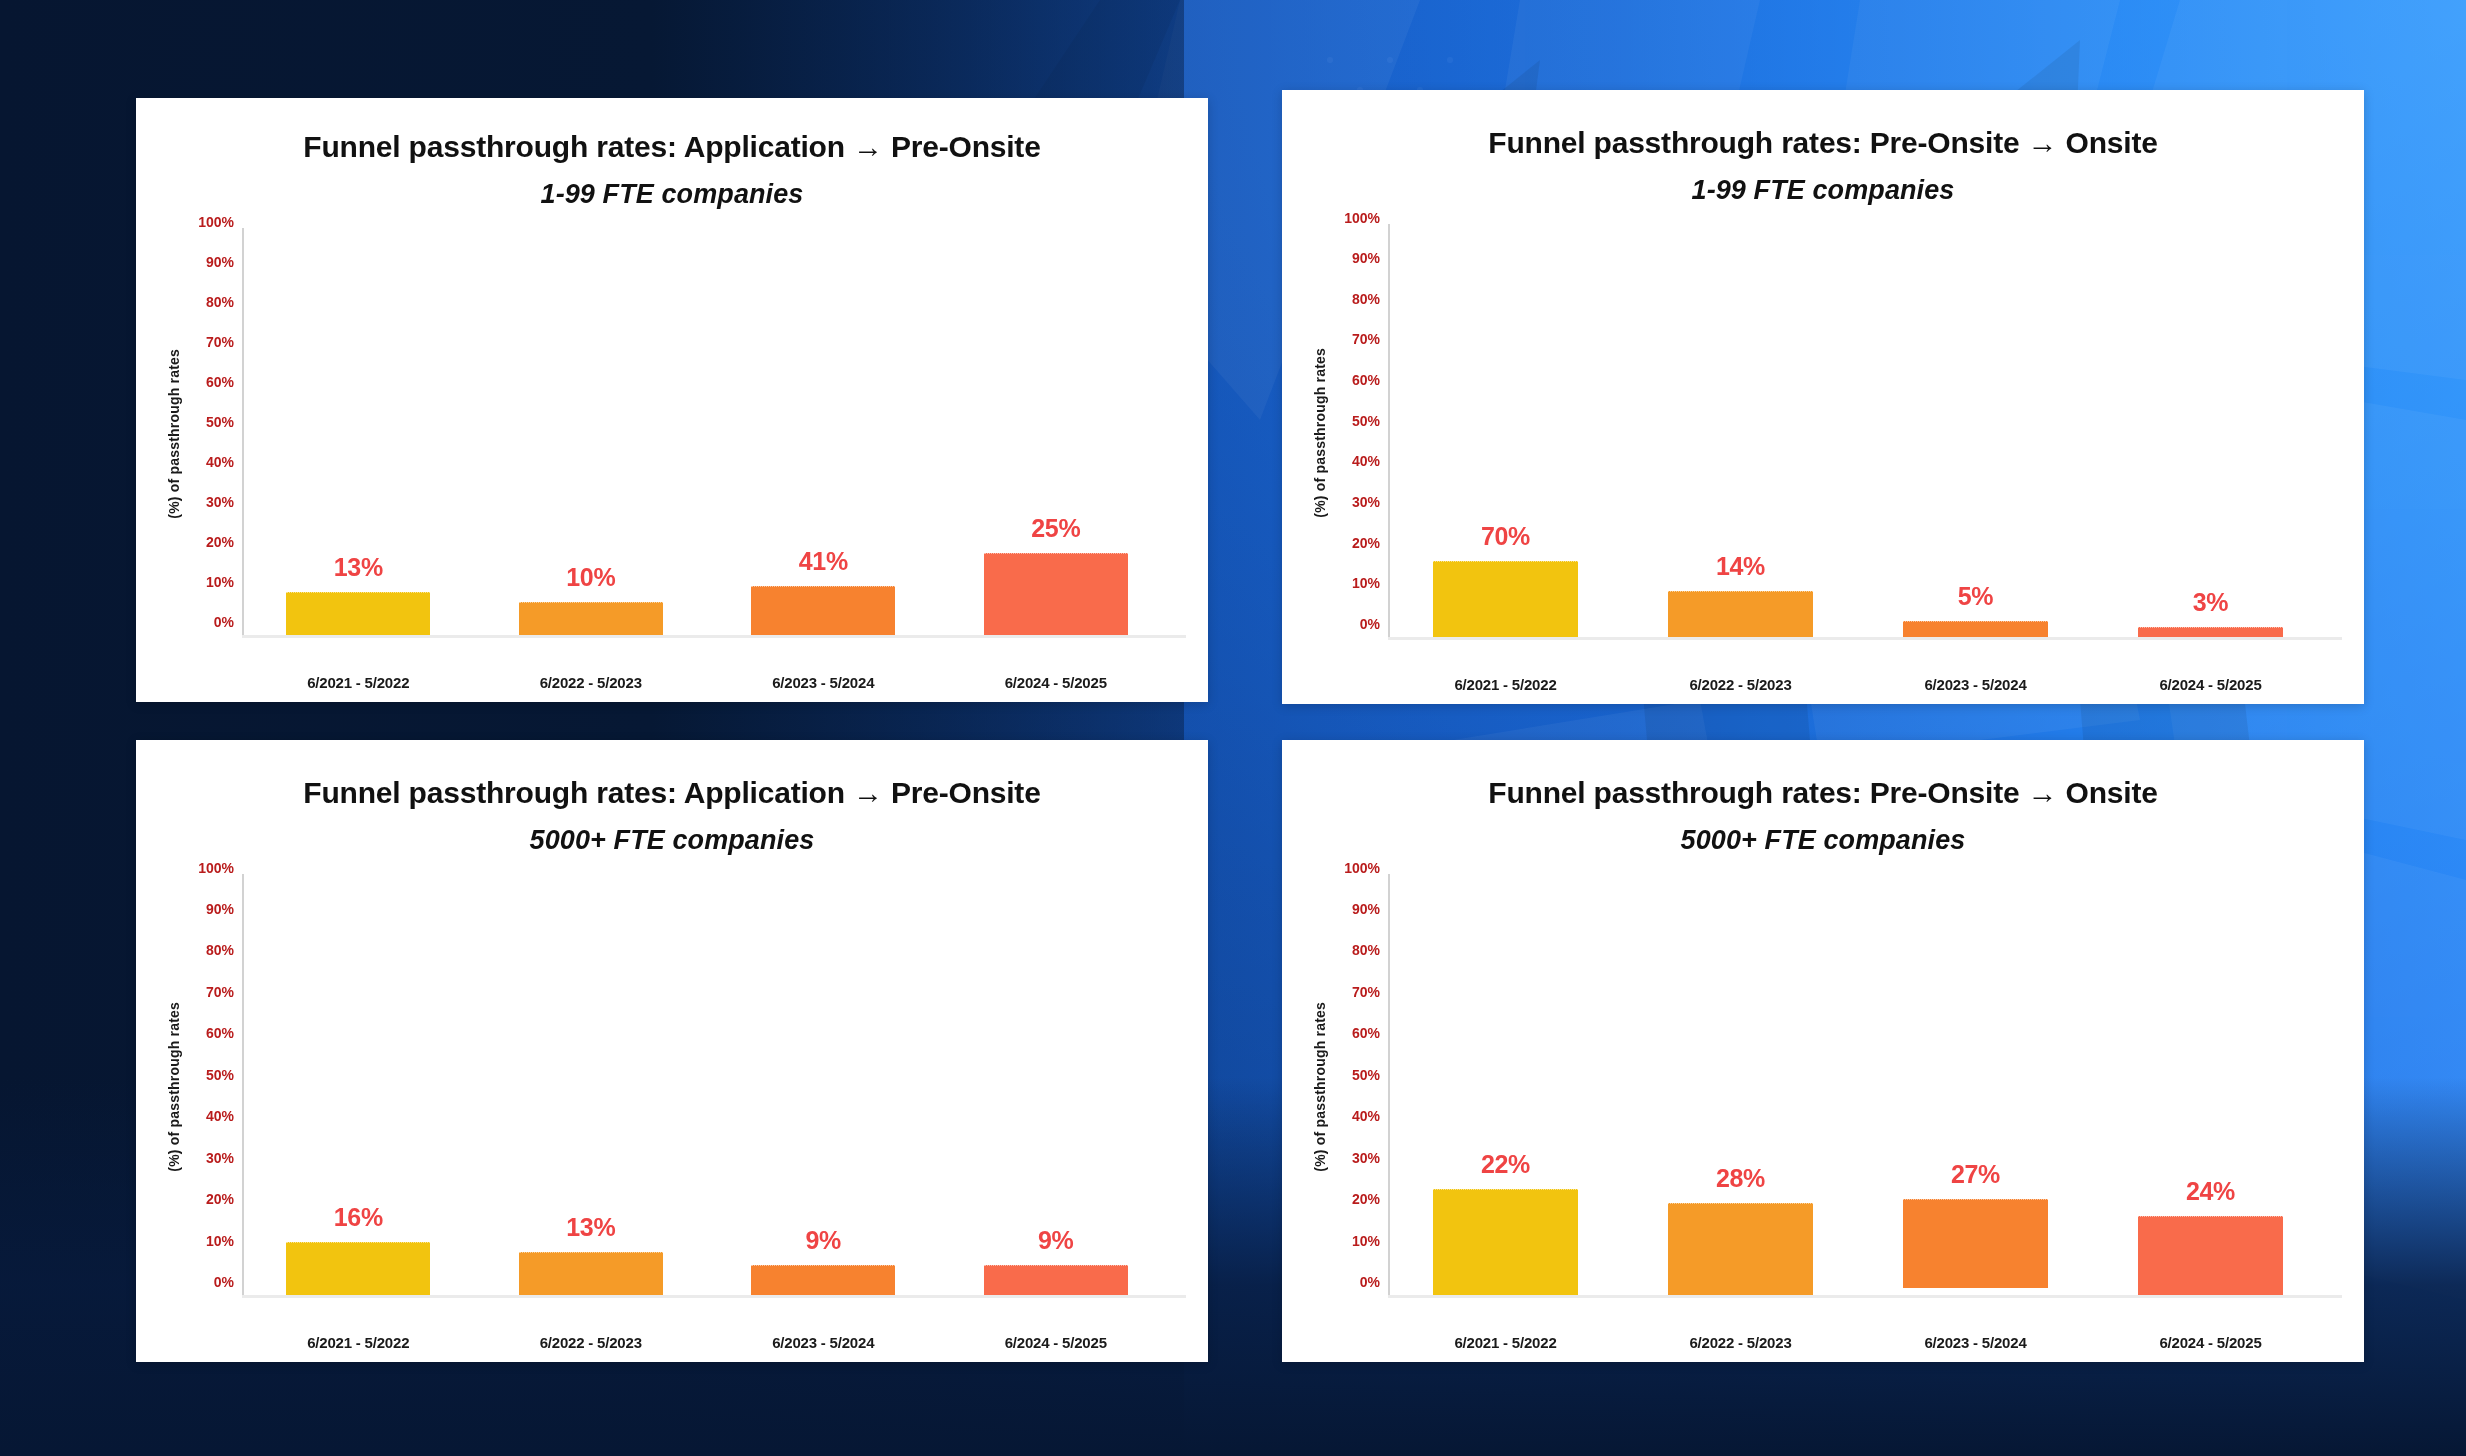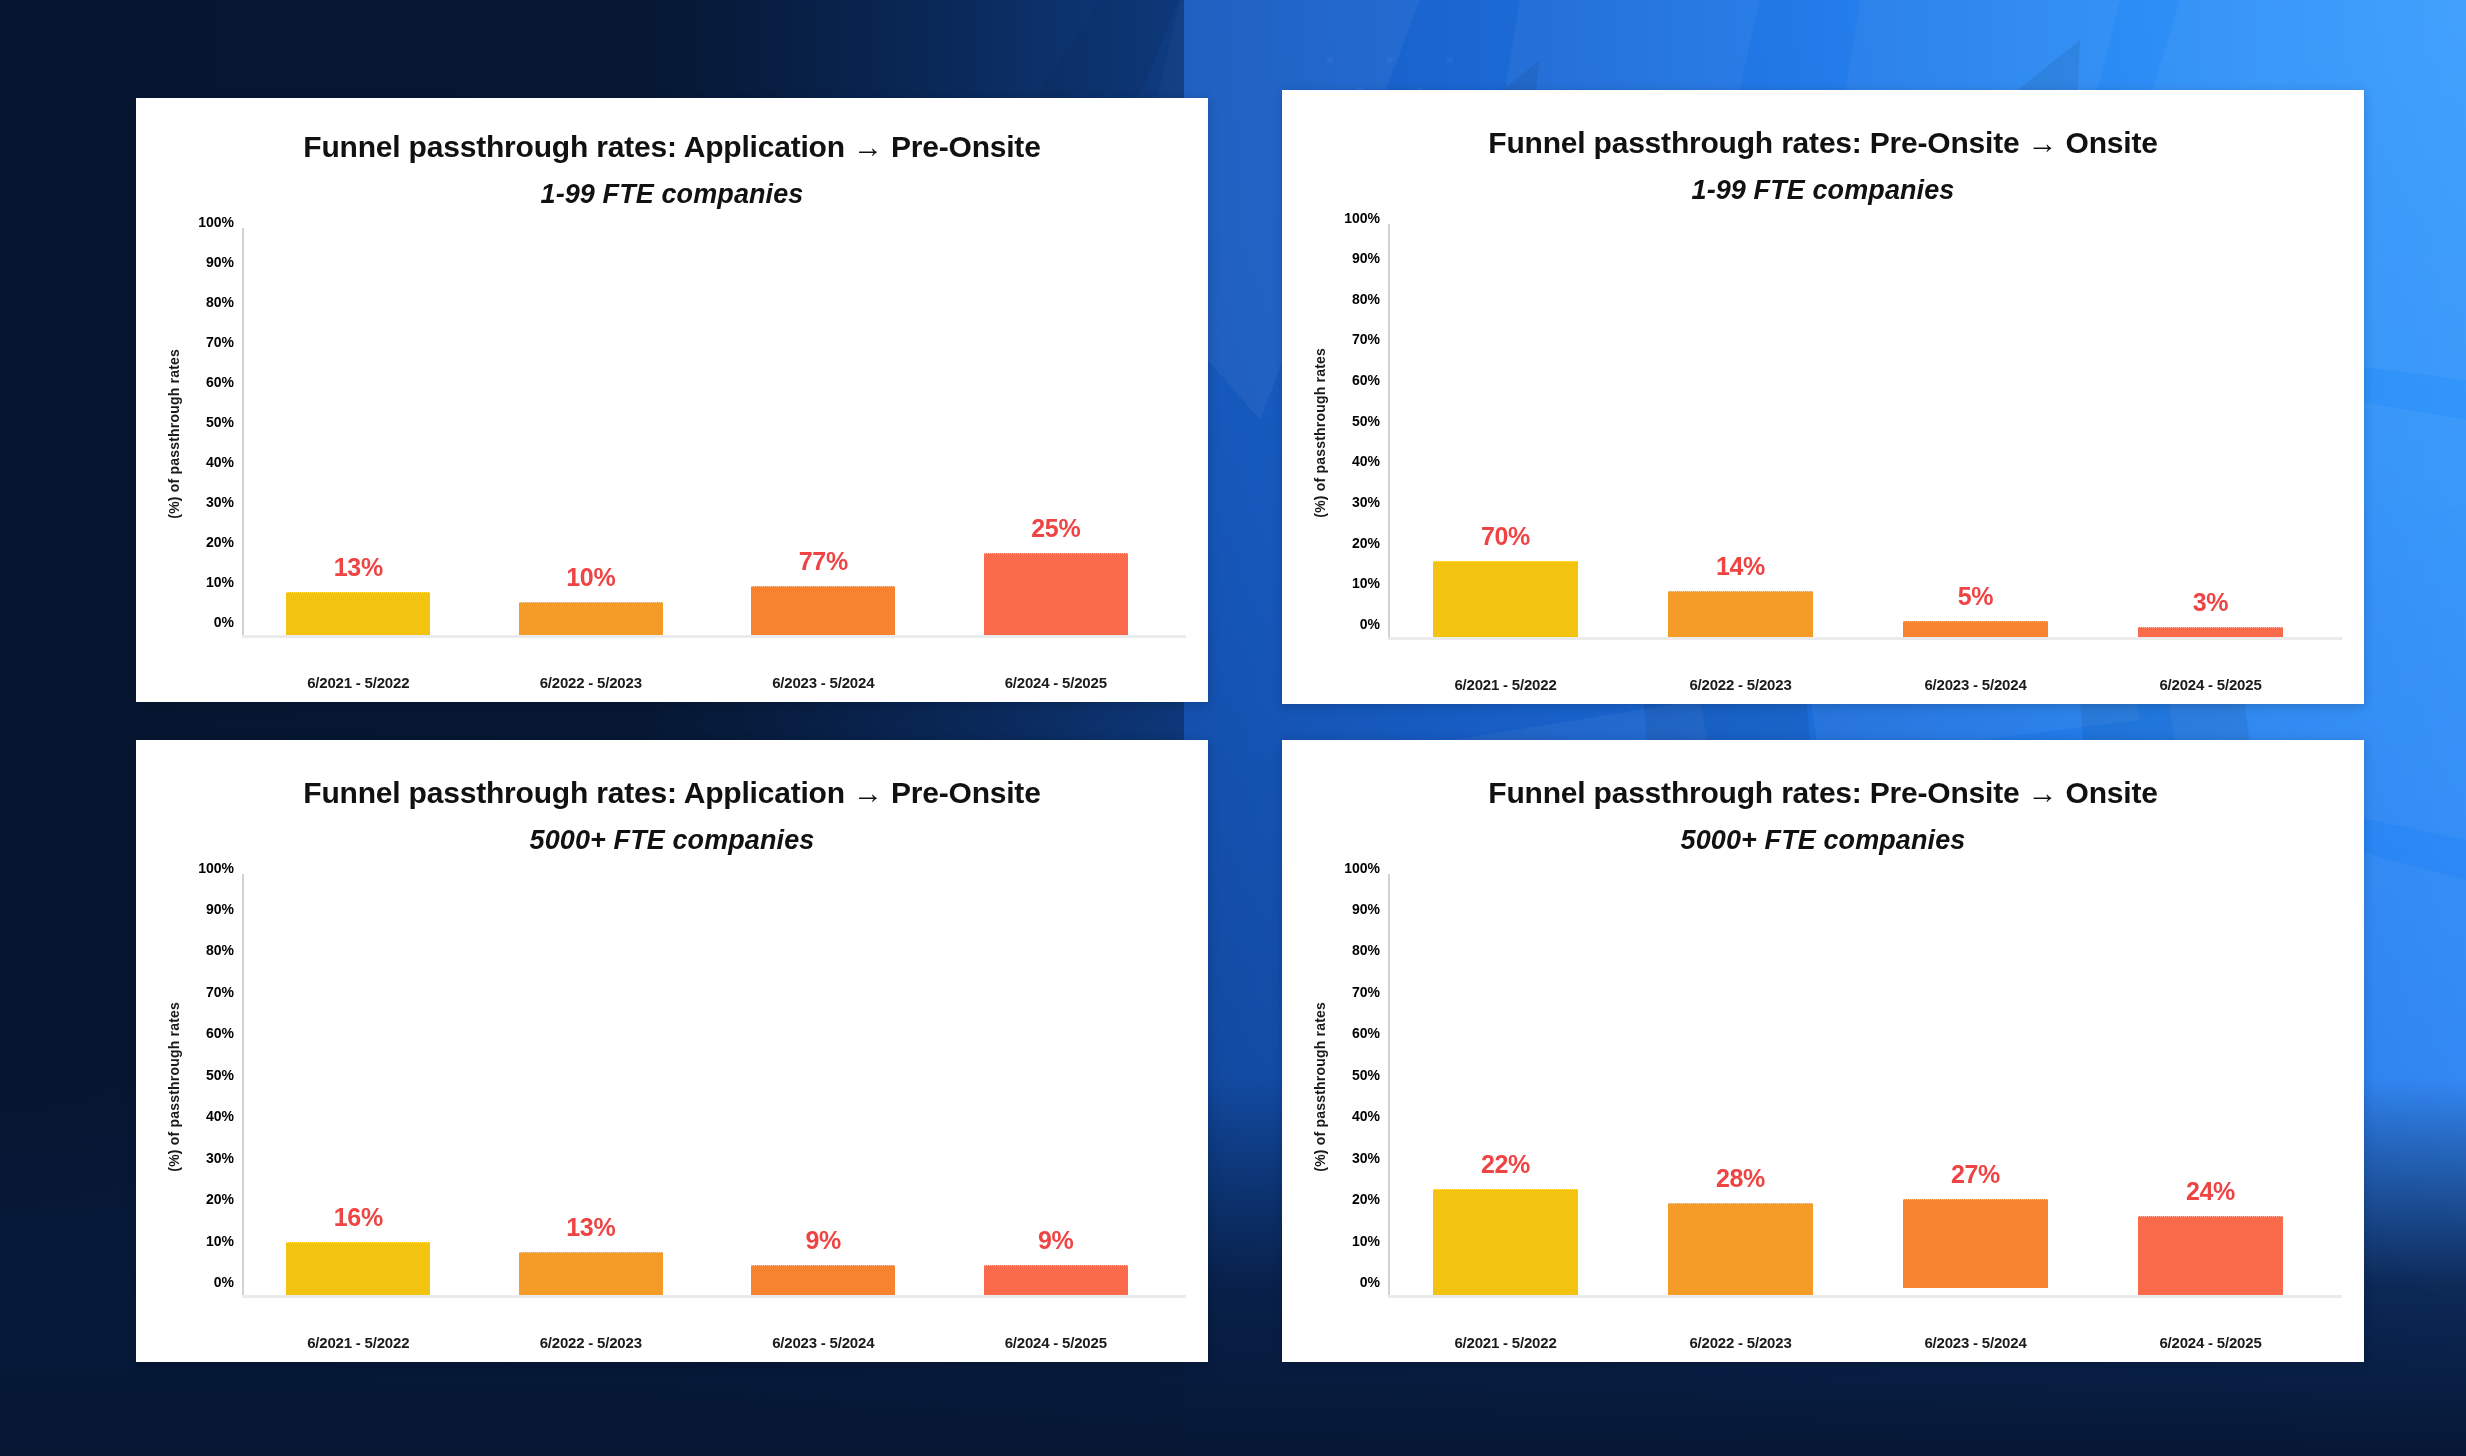--- a/index.html
+++ b/index.html
@@ -94,21 +94,21 @@
   .yticks{
     width:54px;
     position:relative;
     flex:0 0 54px;
   }
   .ytick{
     position:absolute;
     right:8px;
     transform:translateY(-50%);
     font-size:14px;
-    color:#000000;
+    color:#b91c1c;
     font-weight:600;
     white-space:nowrap;
   }
   .axis-line{
     position:absolute;
     left:54px; top:0;
     width:1.5px;
     background:#d2d2d2;
   }
   .bars-area{
@@ -228,21 +228,21 @@
               <div class="baseline" style="bottom: 54px;"></div>
               <div class="bar-slot" style="left: 4.75%; width: 15.5%; bottom: 57px;">
                 <div class="bar-value">13%</div>
                 <div class="bar" style="background: rgb(242, 196, 15); height: calc(13% - 14.3px); min-height: 42.9px;"></div>
               </div>
               <div class="bar-slot" style="left: 29.75%; width: 15.5%; bottom: 57px;">
                 <div class="bar-value">10%</div>
                 <div class="bar" style="background: rgb(245, 155, 40); height: calc(10% - 11px); min-height: 33px;"></div>
               </div>
               <div class="bar-slot" style="left: 54.75%; width: 15.5%; bottom: 57px;">
-                <div class="bar-value">77%</div>
+                <div class="bar-value">41%</div>
                 <div class="bar" style="background: rgb(247, 130, 47); height: calc(15% - 16.5px); min-height: 49.5px;"></div>
               </div>
               <div class="bar-slot" style="left: 79.75%; width: 15.5%; bottom: 57px;">
                 <div class="bar-value">25%</div>
                 <div class="bar" style="background: rgb(249, 107, 75); height: calc(25% - 27.5px); min-height: 82.5px;"></div>
               </div>
               <div class="xlabels" style="left: 0px; bottom: 18px;">
                 <div class="xlabel" style="left: 12.5%;">6/2021 - 5/2022</div>
                 <div class="xlabel" style="left: 37.5%;">6/2022 - 5/2023</div>
                 <div class="xlabel" style="left: 62.5%;">6/2023 - 5/2024</div>

